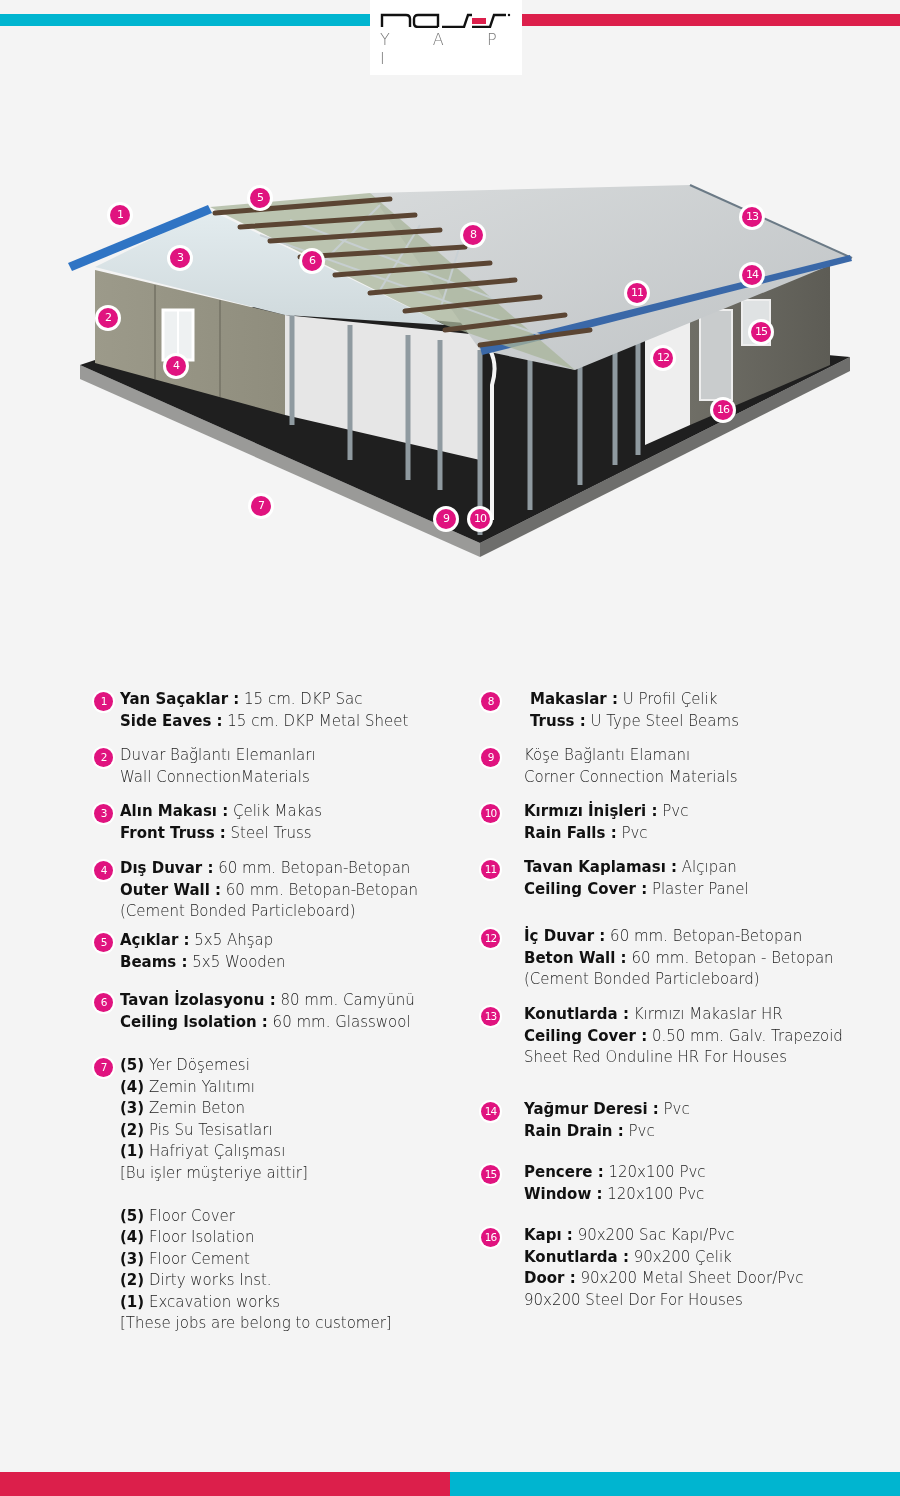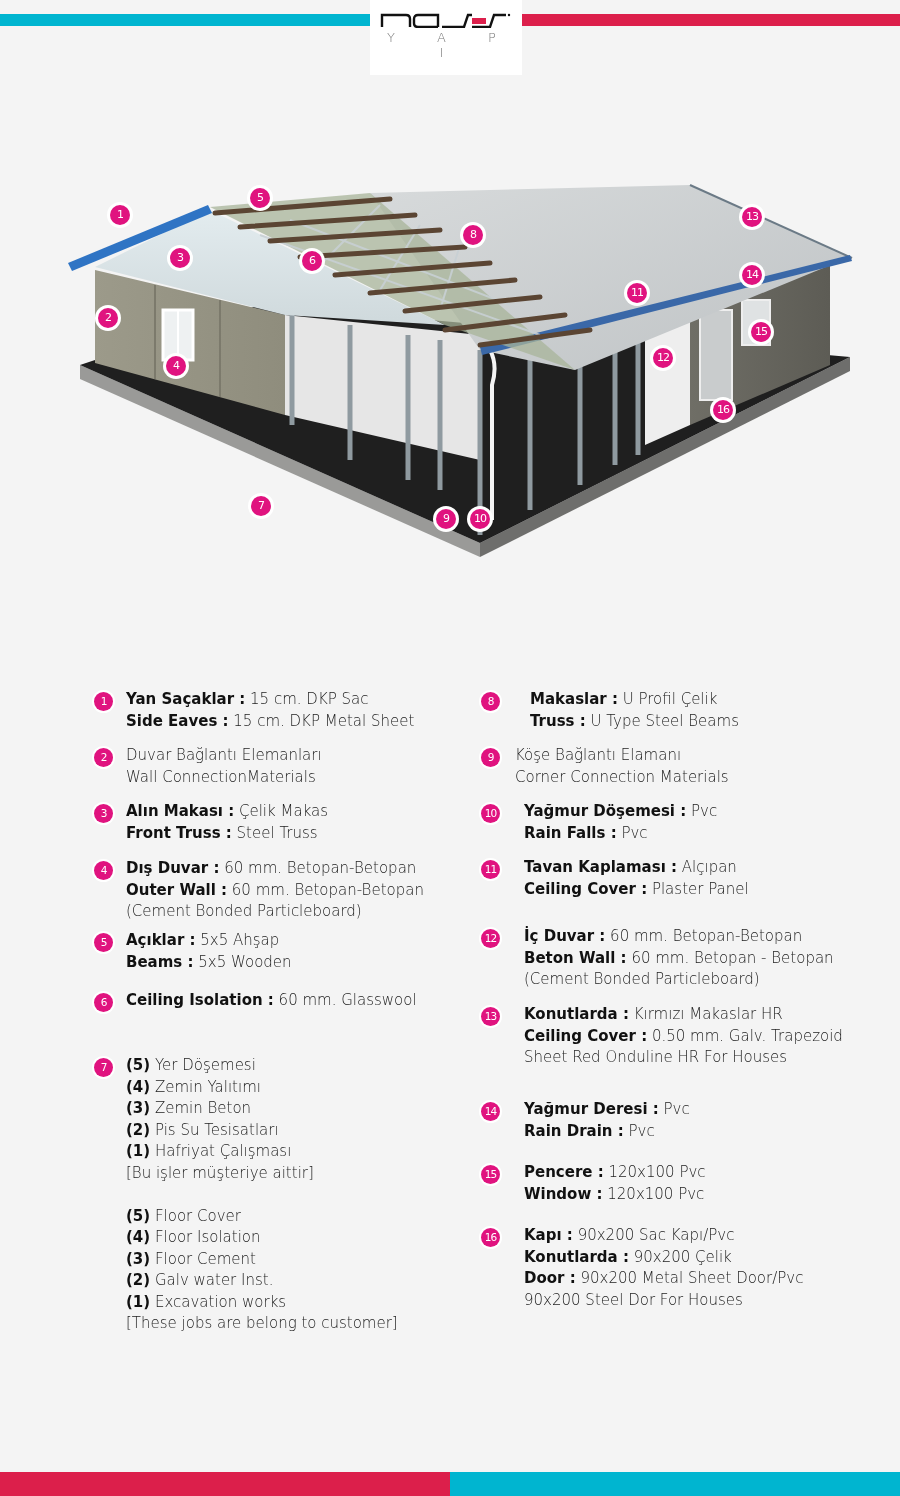--- a/index.html
+++ b/index.html
@@ -11,43 +11,43 @@
   }
   .bar { position: absolute; height: 12px; }
   .bar-top-left { left: 0; top: 14px; width: 370px; background: #00b5d0; }
   .bar-top-right { left: 522px; top: 14px; width: 378px; background: #dc1f4b; }
   .logo-box {
     position: absolute; left: 370px; top: 0; width: 152px; height: 75px;
     background: #ffffff;
   }
   .logo-mark { position: absolute; left: 10px; top: 12px; }
   .logo-sub {
-    position: absolute; left: 0; top: 30px; width: 152px; text-align: center;
-    font-size: 13px; letter-spacing: 19px; color: #777; padding-left: 10px; box-sizing: border-box;
+    position: absolute; left: 0; top: 30px; width: 152px; 
+    font-size: 16px; letter-spacing: 19px; color: #777; padding-left: 10px; box-sizing: border-box;
     font-family: "DejaVu Sans", sans-serif; font-weight: 300;
   }
   .bar-bot-left { left: 0; bottom: 0; width: 450px; height: 24px; background: #dc1f4b; }
   .bar-bot-right { left: 450px; bottom: 0; width: 450px; height: 24px; background: #00b5d0; }
 
   .illustration { position: absolute; left: 60px; top: 175px; width: 800px; height: 385px; }
   .pin {
     position: absolute; width: 20px; height: 20px; border-radius: 50%;
     background: #e0137f; color: #fff; font-size: 11px; line-height: 20px; text-align: center;
     box-shadow: 0 0 0 3px #ffffff; font-family: "DejaVu Sans", sans-serif;
     letter-spacing: -1px;
   }
 
   .legend { position: absolute; left: 0; top: 0; width: 900px; height: 100%; pointer-events: none; }
   .item { position: absolute; pointer-events: auto; }
   .item .badge {
     position: absolute; left: 0; top: 3px; width: 19px; height: 19px; border-radius: 50%;
     background: #e0137f; color: #fff; font-size: 10.5px; line-height: 19px; text-align: center;
     box-shadow: 0 0 0 2px #ffffff; letter-spacing: -1px;
   }
-  .item .lines { position: absolute; left: 32px; top: 0; white-space: nowrap; }
+  .item .lines { position: absolute; left: 26px; top: 0; white-space: nowrap; }
   .item .line { font-size: 15px; line-height: 21.5px; color: #222; font-weight: 300; }
   .item .line b { font-weight: 700; color: #111; }
 </style>
 </head>
 <body>
 
 <div class="bar bar-top-left"></div>
 <div class="bar bar-top-right"></div>
 <div class="logo-box">
   <svg class="logo-mark" width="132" height="16" viewBox="0 0 132 16">
@@ -197,60 +197,61 @@
   <div class="item" style="left:94px;top:930px">
     <div class="badge">5</div>
     <div class="lines">
       <div class="line"><b>Açıklar :</b><span> 5x5 Ahşap</span></div>
       <div class="line"><b>Beams :</b><span> 5x5 Wooden</span></div>
     </div>
   </div>
   <div class="item" style="left:94px;top:990px">
     <div class="badge">6</div>
     <div class="lines">
+      <div class="line"><b>Tavan İzolasyonu :</b><span> 80 mm. Camyünü</span></div>
       <div class="line"><b>Ceiling Isolation :</b><span> 60 mm. Glasswool</span></div>
     </div>
   </div>
   <div class="item" style="left:94px;top:1055px">
     <div class="badge">7</div>
     <div class="lines">
       <div class="line"><b>(5)</b><span> Yer Döşemesi</span></div>
       <div class="line"><b>(4)</b><span> Zemin Yalıtımı</span></div>
       <div class="line"><b>(3)</b><span> Zemin Beton</span></div>
       <div class="line"><b>(2)</b><span> Pis Su Tesisatları</span></div>
       <div class="line"><b>(1)</b><span> Hafriyat Çalışması</span></div>
       <div class="line"><span>[Bu işler müşteriye aittir]</span></div>
       <div class="line">&nbsp;</div>
       <div class="line"><b>(5)</b><span> Floor Cover</span></div>
       <div class="line"><b>(4)</b><span> Floor Isolation</span></div>
       <div class="line"><b>(3)</b><span> Floor Cement</span></div>
-      <div class="line"><b>(2)</b><span> Galv water Inst.</span></div>
+      <div class="line"><b>(2)</b><span> Dirty works Inst.</span></div>
       <div class="line"><b>(1)</b><span> Excavation works</span></div>
       <div class="line"><span>[These jobs are belong to customer]</span></div>
     </div>
   </div>
 
   <div class="item" style="left:481px;top:689px">
     <div class="badge">8</div>
     <div class="lines" style="left:49px">
       <div class="line"><b>Makaslar :</b><span> U Profil Çelik</span></div>
       <div class="line"><b>Truss :</b><span> U Type Steel Beams</span></div>
     </div>
   </div>
   <div class="item" style="left:481px;top:745px">
     <div class="badge">9</div>
-    <div class="lines" style="left:34px">
+    <div class="lines" style="left:43px">
       <div class="line"><span>Köşe Bağlantı Elamanı</span></div>
       <div class="line"><span>Corner Connection Materials</span></div>
     </div>
   </div>
   <div class="item" style="left:481px;top:801px">
     <div class="badge">10</div>
     <div class="lines" style="left:43px">
-      <div class="line"><b>Yağmur Döşemesi :</b><span> Pvc</span></div>
+      <div class="line"><b>Kırmızı İnişleri :</b><span> Pvc</span></div>
       <div class="line"><b>Rain Falls :</b><span> Pvc</span></div>
     </div>
   </div>
   <div class="item" style="left:481px;top:857px">
     <div class="badge">11</div>
     <div class="lines" style="left:43px">
       <div class="line"><b>Tavan Kaplaması :</b><span> Alçıpan</span></div>
       <div class="line"><b>Ceiling Cover :</b><span> Plaster Panel</span></div>
     </div>
   </div>

